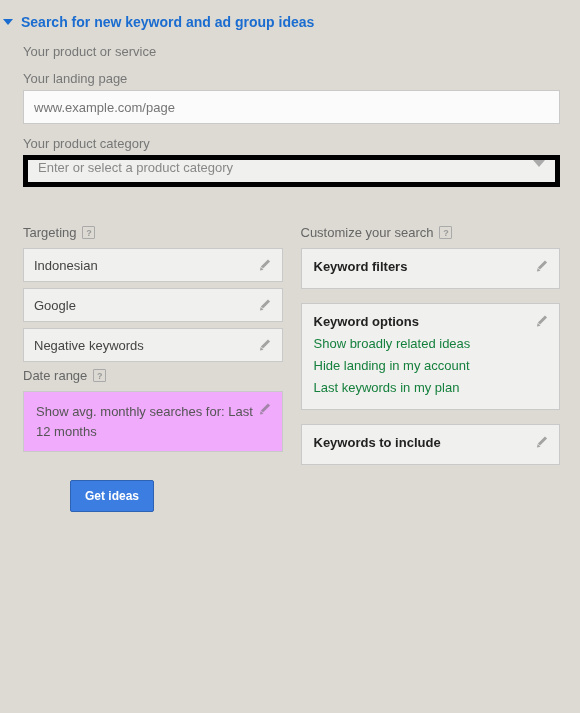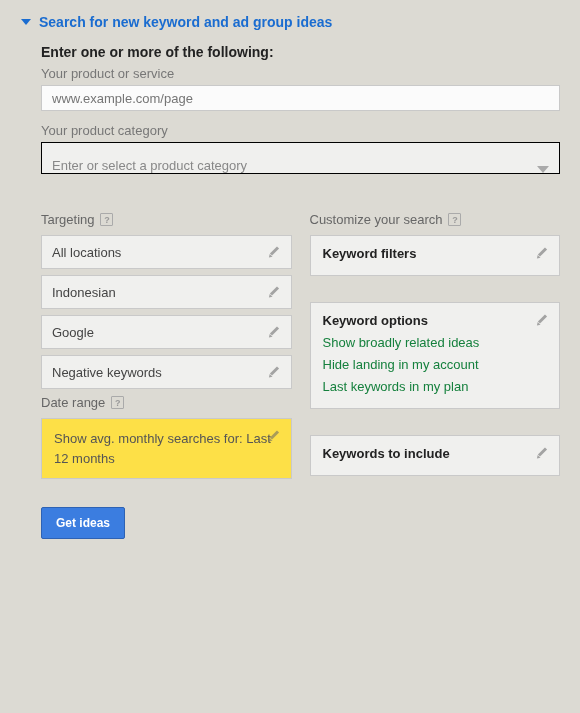--- a/index.html
+++ b/index.html
@@ -6,21 +6,21 @@
   body {
     margin: 0;
     padding: 0;
     background: #dcdad3;
     font-family: Arial, sans-serif;
     font-size: 13px;
     color: #555;
     width: 580px;
   }
   .panel {
-    padding: 14px 20px 20px 21px;
+    padding: 14px 20px 20px 3px;
   }
   .disclosure-header {
     display: flex;
     align-items: center;
     gap: 8px;
     margin-bottom: 14px;
   }
   .tri {
     width: 0; height: 0;
     border-left: 5px solid transparent;
@@ -52,34 +52,34 @@
     border: 1px solid #c9c9c9;
     background: #f7f7f7;
     padding: 8px 10px;
     font-size: 13px;
     color: #333;
     resize: none;
     font-family: Arial, sans-serif;
   }
   .text-input {
     width: 100%;
-    height: 26px;
+    height: 34px;
     border: 1px solid #c9c9c9;
     background: #fbfbfb;
     padding: 0 10px;
     font-size: 13px;
     color: #888;
   }
   .select-box {
     width: 100%;
     height: 32px;
-    border: 1px solid #000000;
+    border: 5px solid #000000;
     background: #f0f0ee;
     display: flex;
-    align-items: flex-end;
+    align-items: flex-start;
     justify-content: space-between;
     padding: 0 10px;
     color: #888;
     cursor: pointer;
   }
   .chev-down {
     width: 0; height: 0;
     border-left: 6px solid transparent;
     border-right: 6px solid transparent;
     border-top: 7px solid #aaa;
@@ -142,88 +142,85 @@
     border-left: 2.5px solid transparent;
     border-right: 2.5px solid transparent;
     border-top: 3px solid #666;
     transform: rotate(45deg);
     left: 1px; top: 9.5px;
   }
   .card-box {
     border: 1px solid #c9c9c9;
     background: #f0f0ee;
     padding: 10px 12px;
-    margin-bottom: 26px;
+    margin-bottom: 14px;
     position: relative;
     color: #444;
   }
   .card-box .pencil { position: absolute; right: 10px; top: 10px; }
   .card-title { font-weight: bold; color: #222; margin-bottom: 4px; font-size: 13px; }
   .card-line { font-size: 13px; color: #15803d; line-height: 1.7; }
   .date-box {
     border: 1px solid #c9c9c9;
-    background: #fde047;
+    background: #f0abfc;
     padding: 10px 12px;
     position: relative;
     color: #555;
     line-height: 1.5;
     min-height: 52px;
   }
   .date-box .pencil { position: absolute; right: 10px; top: 10px; }
   .btn-primary {
     display: inline-block;
     background: #3b7de0;
     border: 1px solid #2e62b3;
     color: #fff;
     font-weight: bold;
     font-size: 12px;
     padding: 8px 14px;
     border-radius: 2px;
     margin-top: 28px;
     cursor: pointer;
+    margin-left: 47px;
   }
   .date-header { margin-top: 0; }
 </style>
 </head>
 <body>
 
 <div class="panel">
 
   <div class="disclosure-header">
     <span class="tri"></span>
     <span class="disclosure-title">Search for new keyword and ad group ideas</span>
   </div>
 
   <div class="content">
 
-    <div class="section-title">Enter one or more of the following:</div>
 
     <div class="field-label first">Your product or service</div>
 
+    <div class="field-label">Your landing page</div>
     <input type="text" class="text-input" placeholder="www.example.com/page" style="">
 
     <div class="field-label">Your product category</div>
     <div class="select-box">
       <span>Enter or select a product category</span>
       <span class="chev-down"></span>
     </div>
 
     <div class="two-col">
 
       <div class="col">
         <div class="sub-header">
           <span>Targeting</span>
           <span class="help-icon">?</span>
         </div>
 
         <div class="target-row">
-          <span>All locations</span>
-          <span class="pencil"></span>
-        </div>
-        <div class="target-row">
           <span>Indonesian</span>
           <span class="pencil"></span>
         </div>
         <div class="target-row">
           <span>Google</span>
           <span class="pencil"></span>
         </div>
         <div class="target-row">
           <span>Negative keywords</span>
           <span class="pencil"></span>

